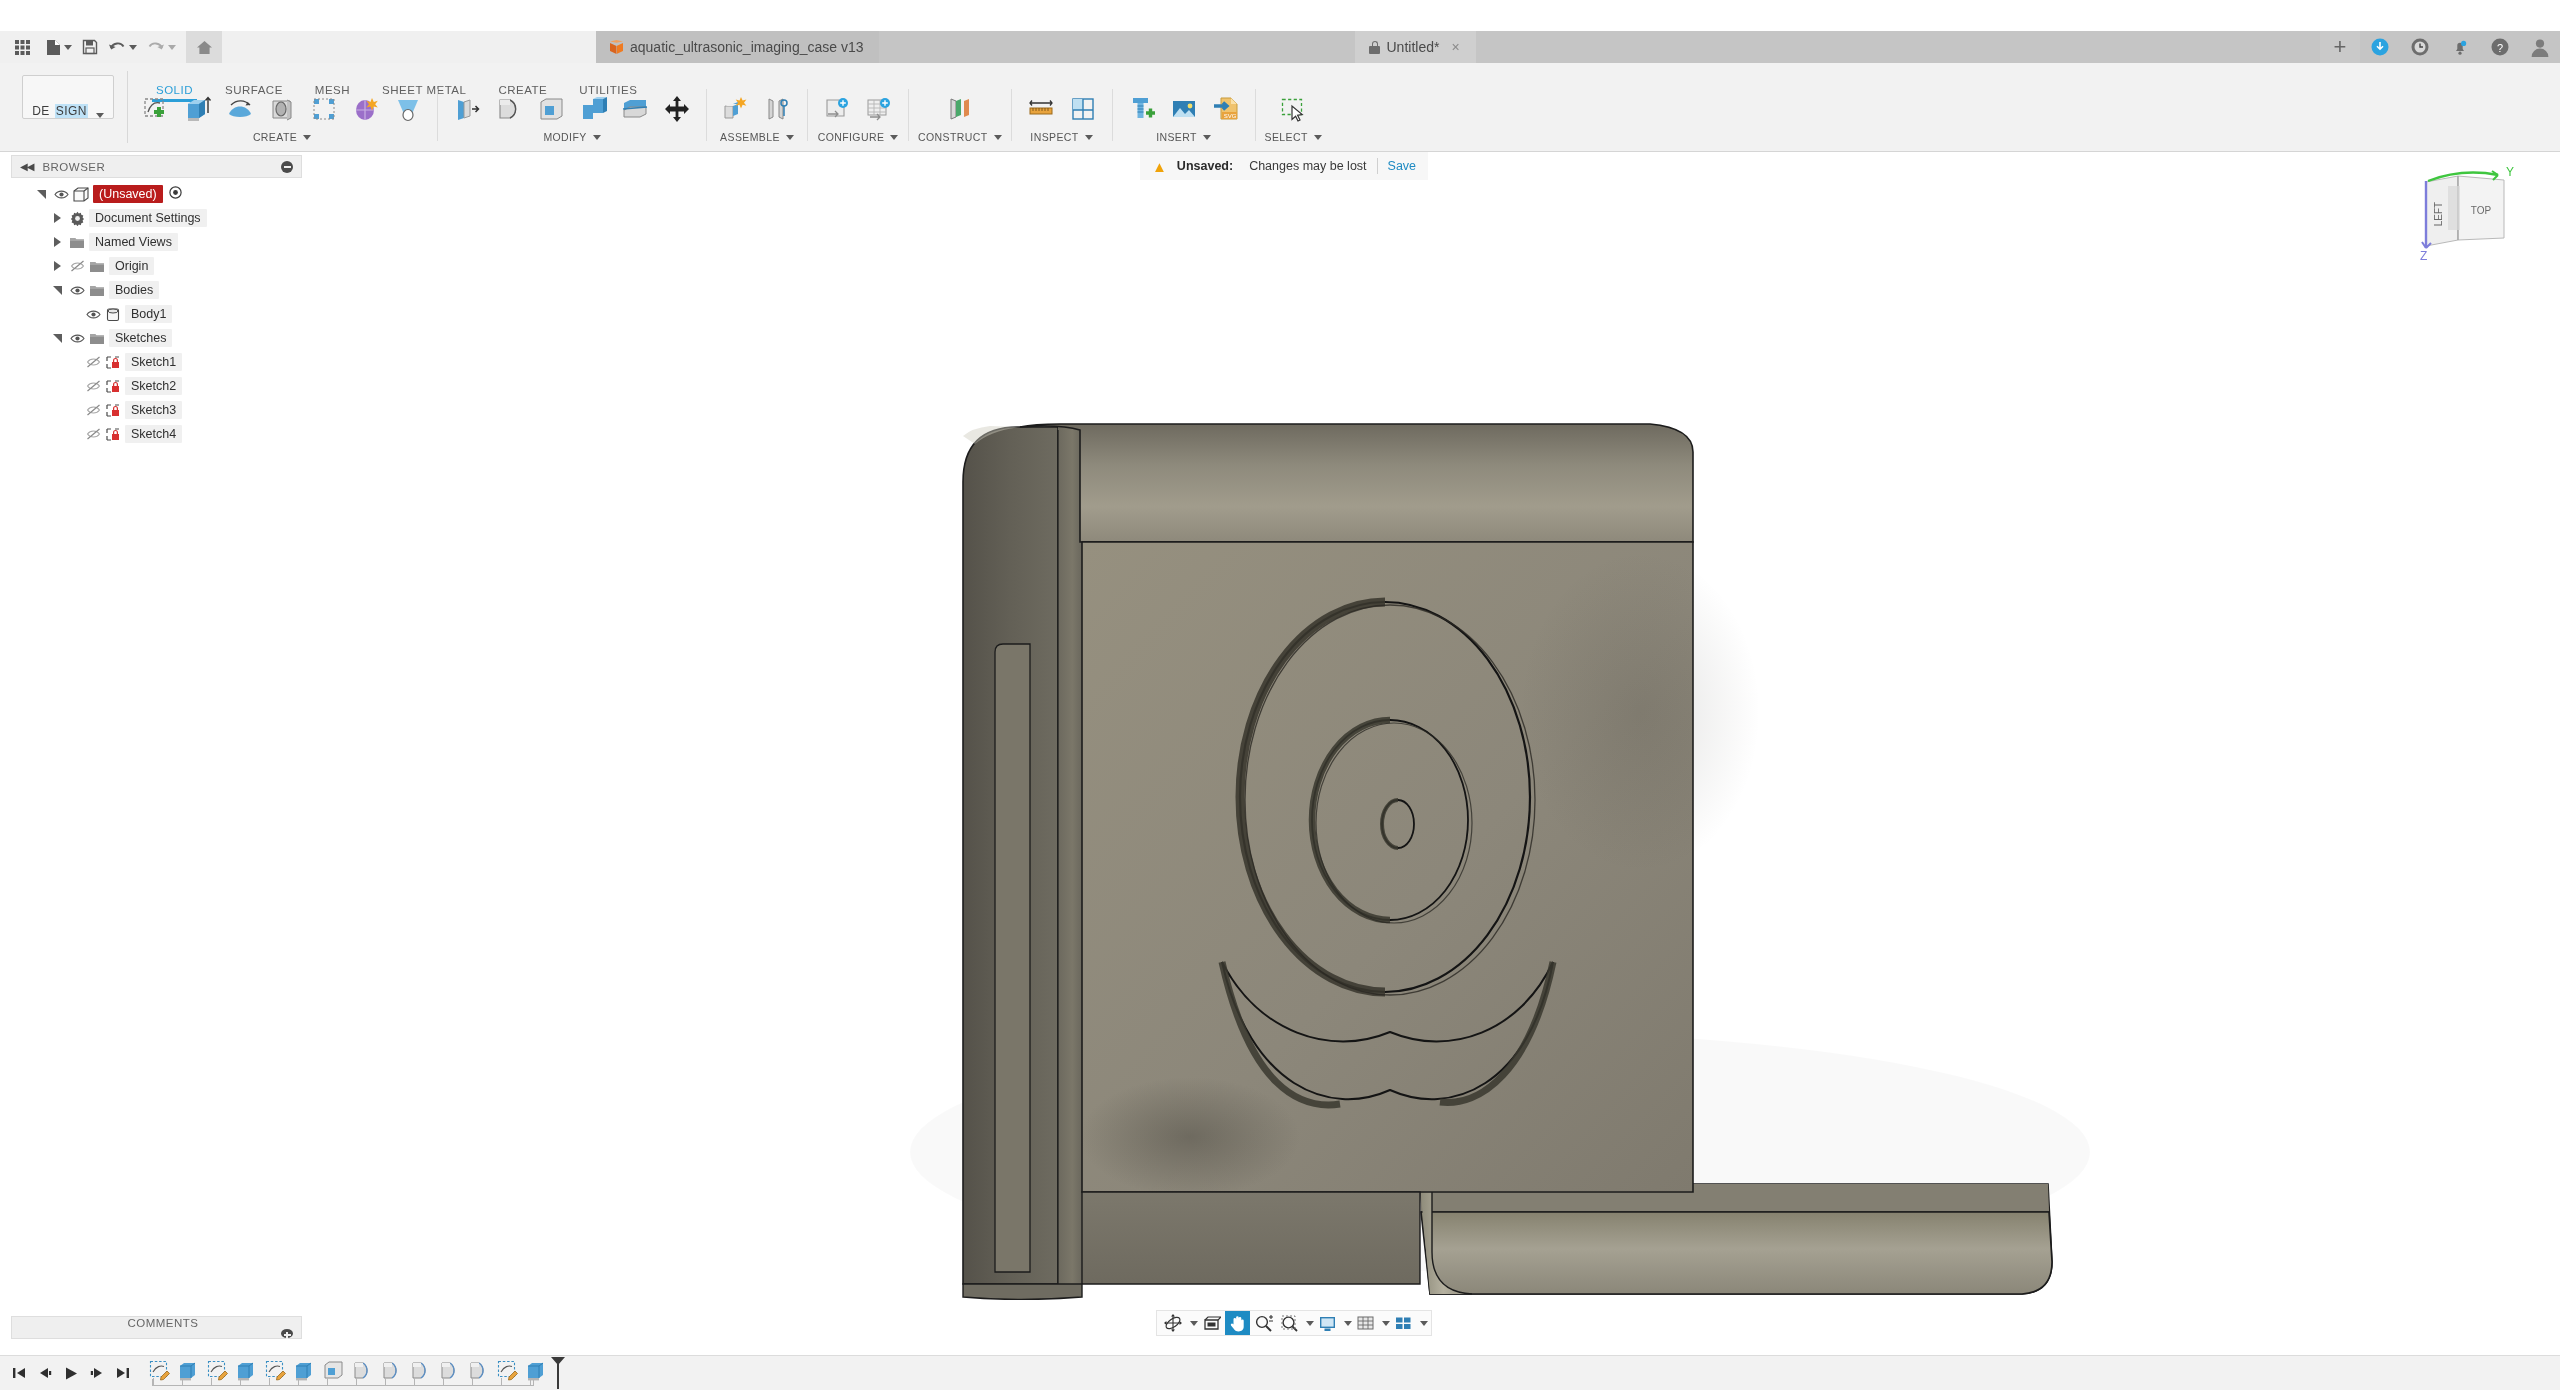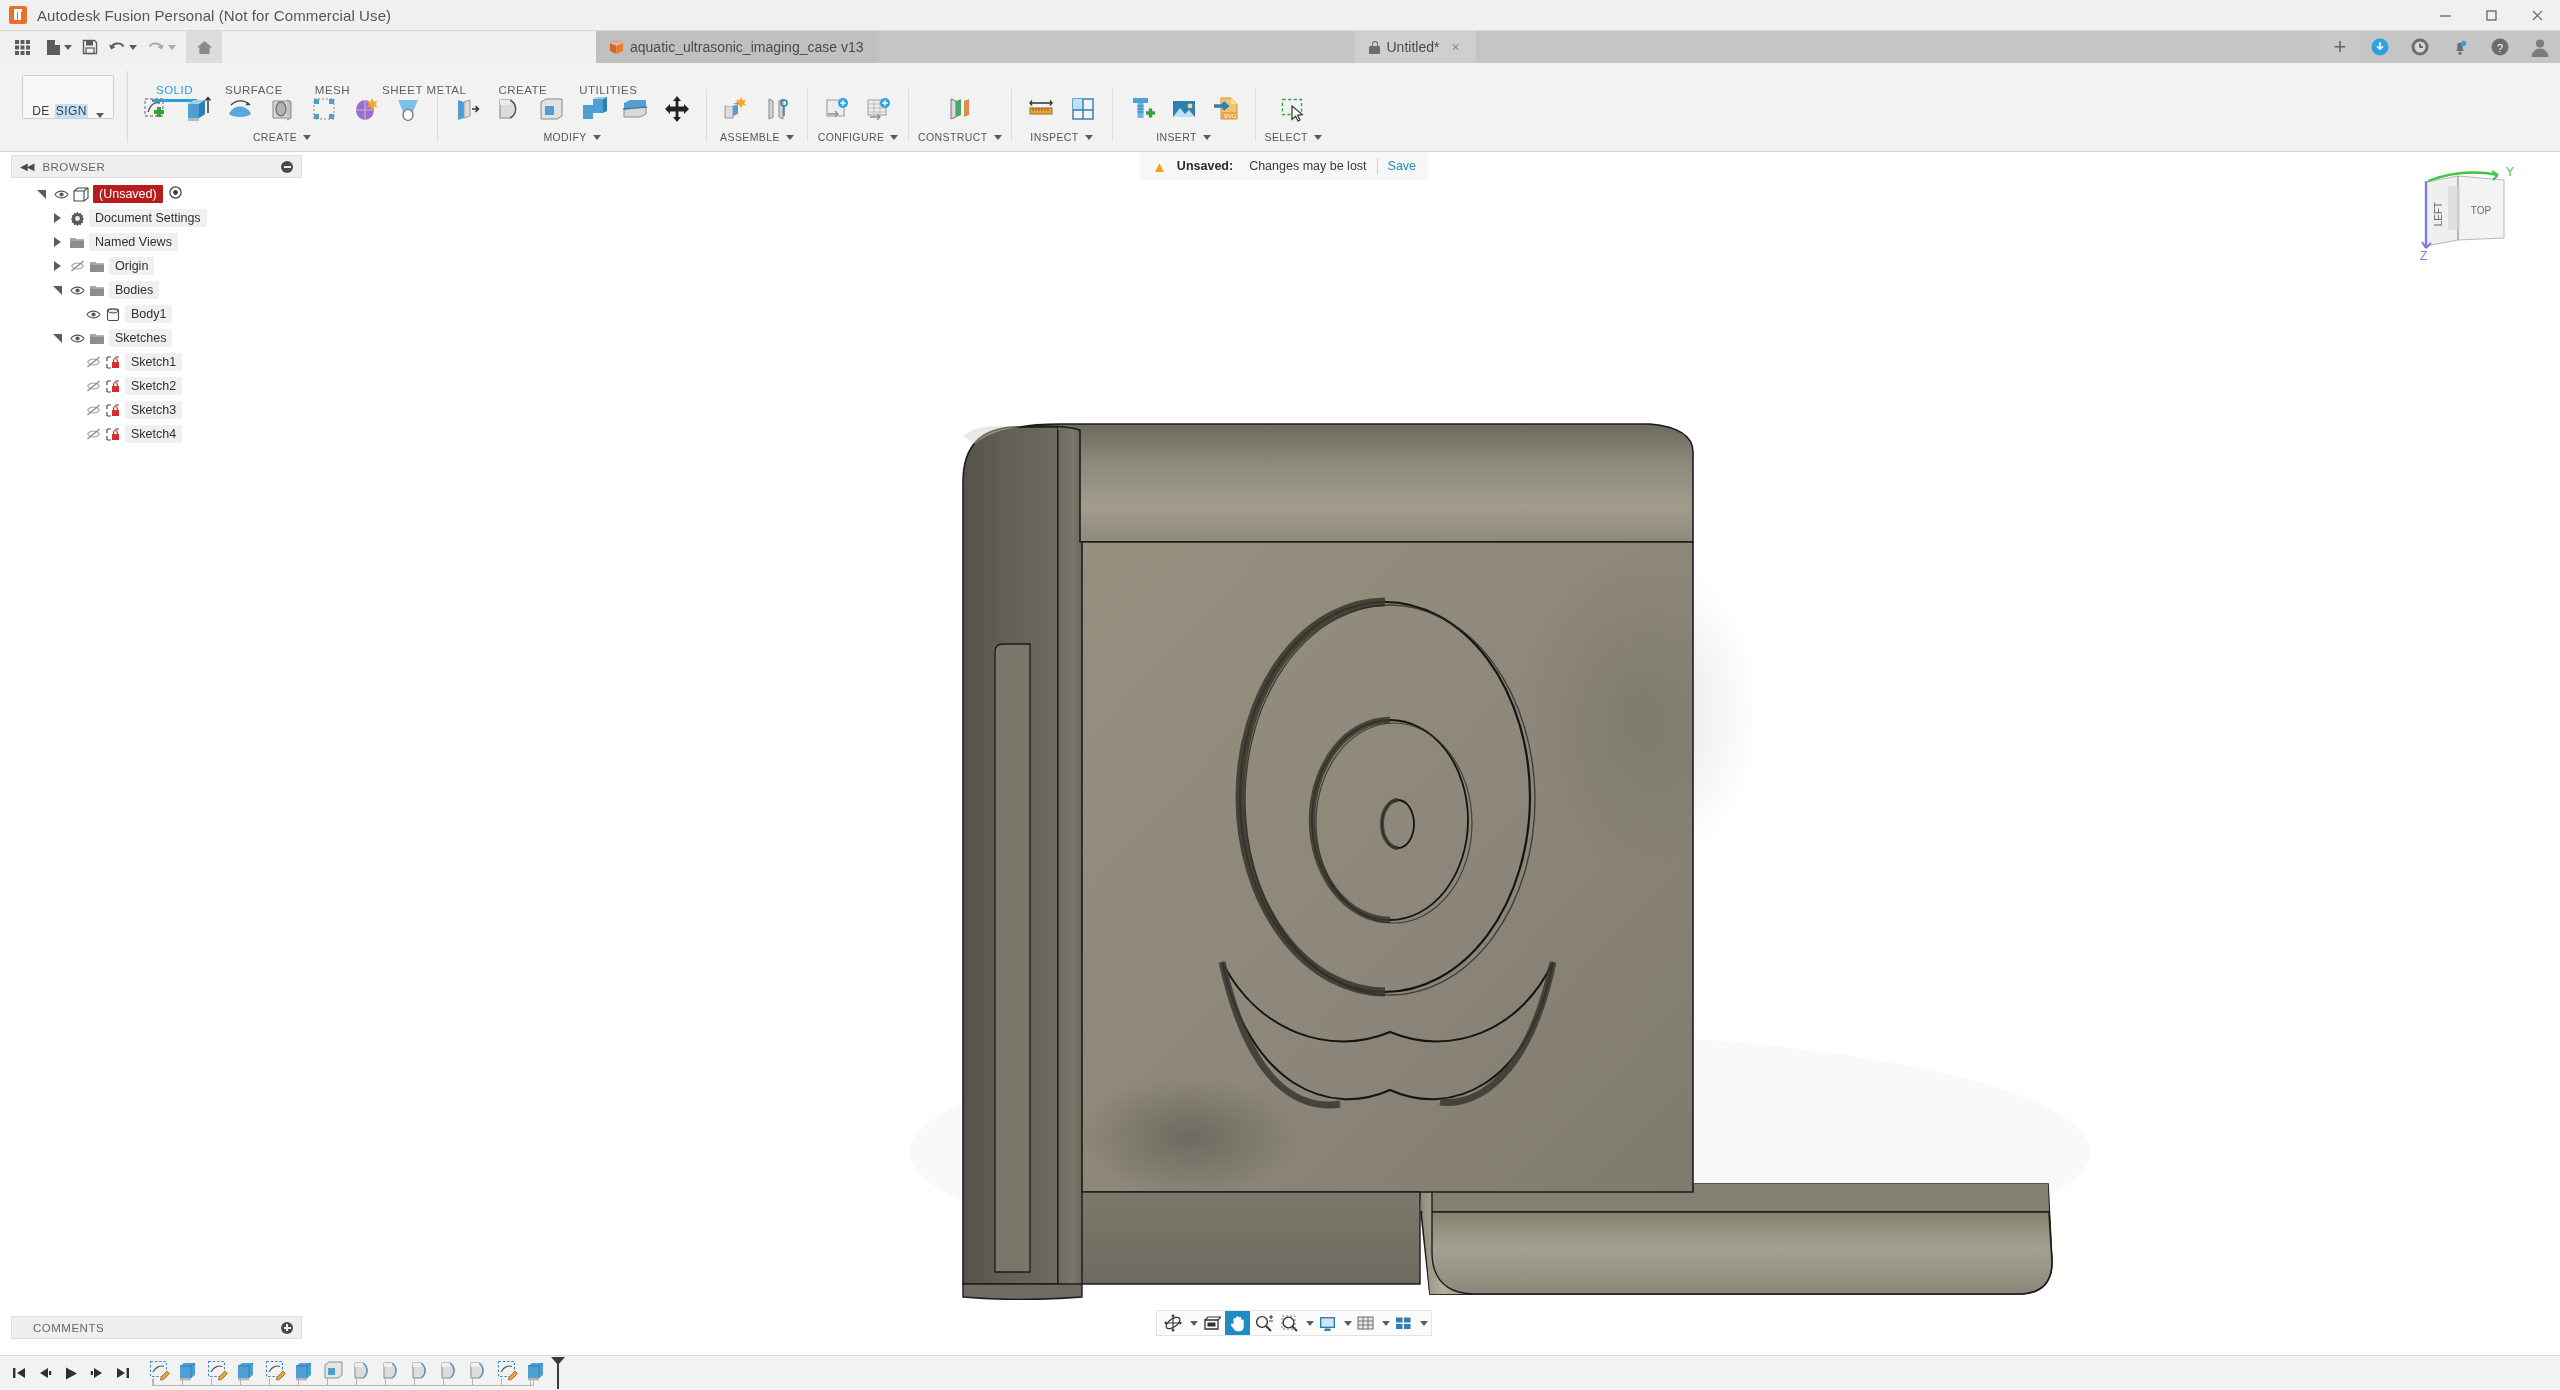--- a/index.html
+++ b/index.html
@@ -166,21 +166,21 @@
     border:1px solid #e4e4e4; padding:0 3px; gap:1px;
   }
   .navbtn { height:24px; display:flex; align-items:center; justify-content:center; padding:0 3px; }
   .navbtn.active { background:#1e8bc3; }
 
   
   .comments {
     position:absolute; left:11px; top:1316px; width:291px; height:23px;
     background:#efefef; border:1px solid #dedede;
     display:flex; align-items:center; padding:0 8px;
-    font-size:11.5px; color:#666; letter-spacing:.5px;
+    font-size:11.5px; color:#666; letter-spacing:.5px;flex-direction:column;
   }
   .cm-plus { margin-left:auto; width:12px;height:12px;border-radius:50%;background:#4a4a4a;position:relative; }
   .cm-plus::after{content:"";position:absolute;left:2.5px;top:5px;width:7px;height:2px;background:#efefef;}
   .cm-plus::before{content:"";position:absolute;left:5px;top:2.5px;width:2px;height:7px;background:#efefef;}
 
   
   .timeline {
     position:absolute; left:0; top:1355px; width:2560px; height:35px;
     background:#f2f2f2; border-top:1px solid #dcdcdc;
     display:flex; align-items:center;
@@ -193,42 +193,20 @@
     position:absolute; left:6px; bottom:5px; height:7px; border:1px solid #b5b5b5; border-top:none;
   }
   .tl-tick { position:absolute; top:-1px; width:1px; height:7px; background:#b5b5b5; }
   .tl-marker { position:relative; width:16px; height:35px; margin-left:-2px; }
 </style>
 </head>
 <body>
 
 <div id="app">
 
-  <div class="titlebar">
-    <div class="tb-logo"></div>
-    <div class="tb-title">Autodesk Fusion Personal (Not for Commercial Use)</div>
-    <div class="winbtns">
-      <div class="winbtn">
-        <svg width="13" height="13" viewBox="0 0 13 13">
-            <line x1="1" y1="7" x2="12" y2="7" stroke="#5a5a5a" stroke-width="1.2"></line>
-          </svg>
-      </div>
-      <div class="winbtn">
-        <svg width="13" height="13" viewBox="0 0 13 13">
-            <rect x="2" y="2" width="9" height="9" fill="none" stroke="#5a5a5a" stroke-width="1.2"></rect>
-          </svg>
-      </div>
-      <div class="winbtn">
-        <svg width="13" height="13" viewBox="0 0 13 13">
-            <line x1="2" y1="2" x2="11" y2="11" stroke="#6a6a6a" stroke-width="1.2"></line>
-            <line x1="11" y1="2" x2="2" y2="11" stroke="#6a6a6a" stroke-width="1.2"></line>
-          </svg>
-      </div>
-    </div>
-  </div>
 
   <div class="qabar">
     <div class="qa-item grid">
       <svg width="17" height="17" viewBox="0 0 17 17">
         <g fill="#5b5b5b">
           <rect x="1" y="1" width="4" height="4"></rect>
             <rect x="6.5" y="1" width="4" height="4"></rect>
             <rect x="12" y="1" width="4" height="4"></rect>
           <rect x="1" y="6.5" width="4" height="4"></rect>
             <rect x="6.5" y="6.5" width="4" height="4"></rect>

